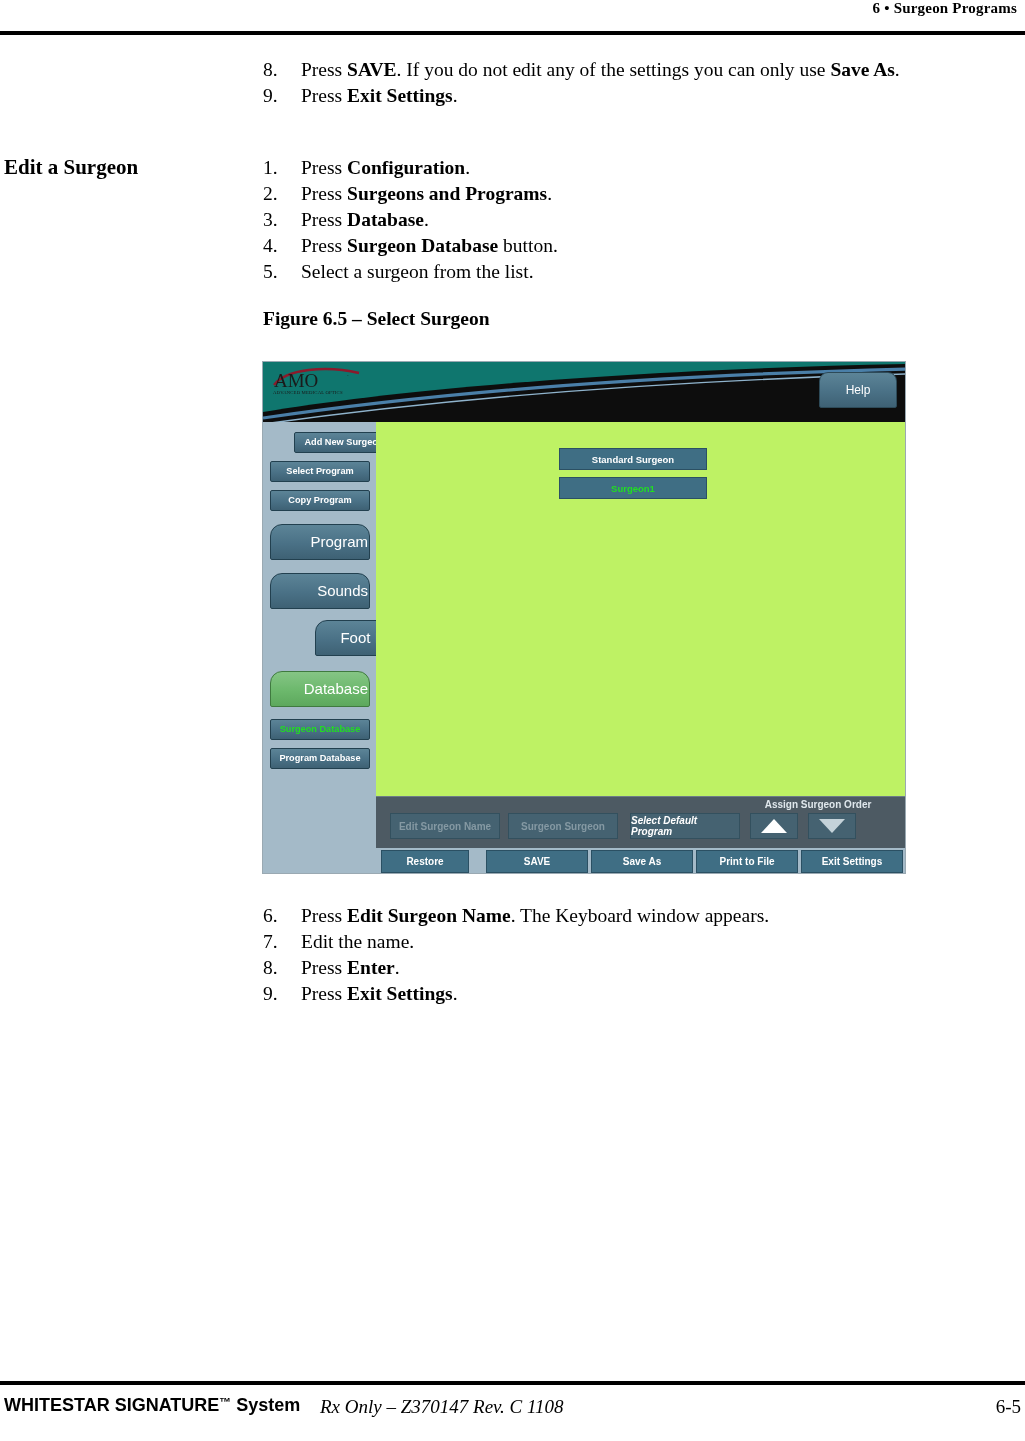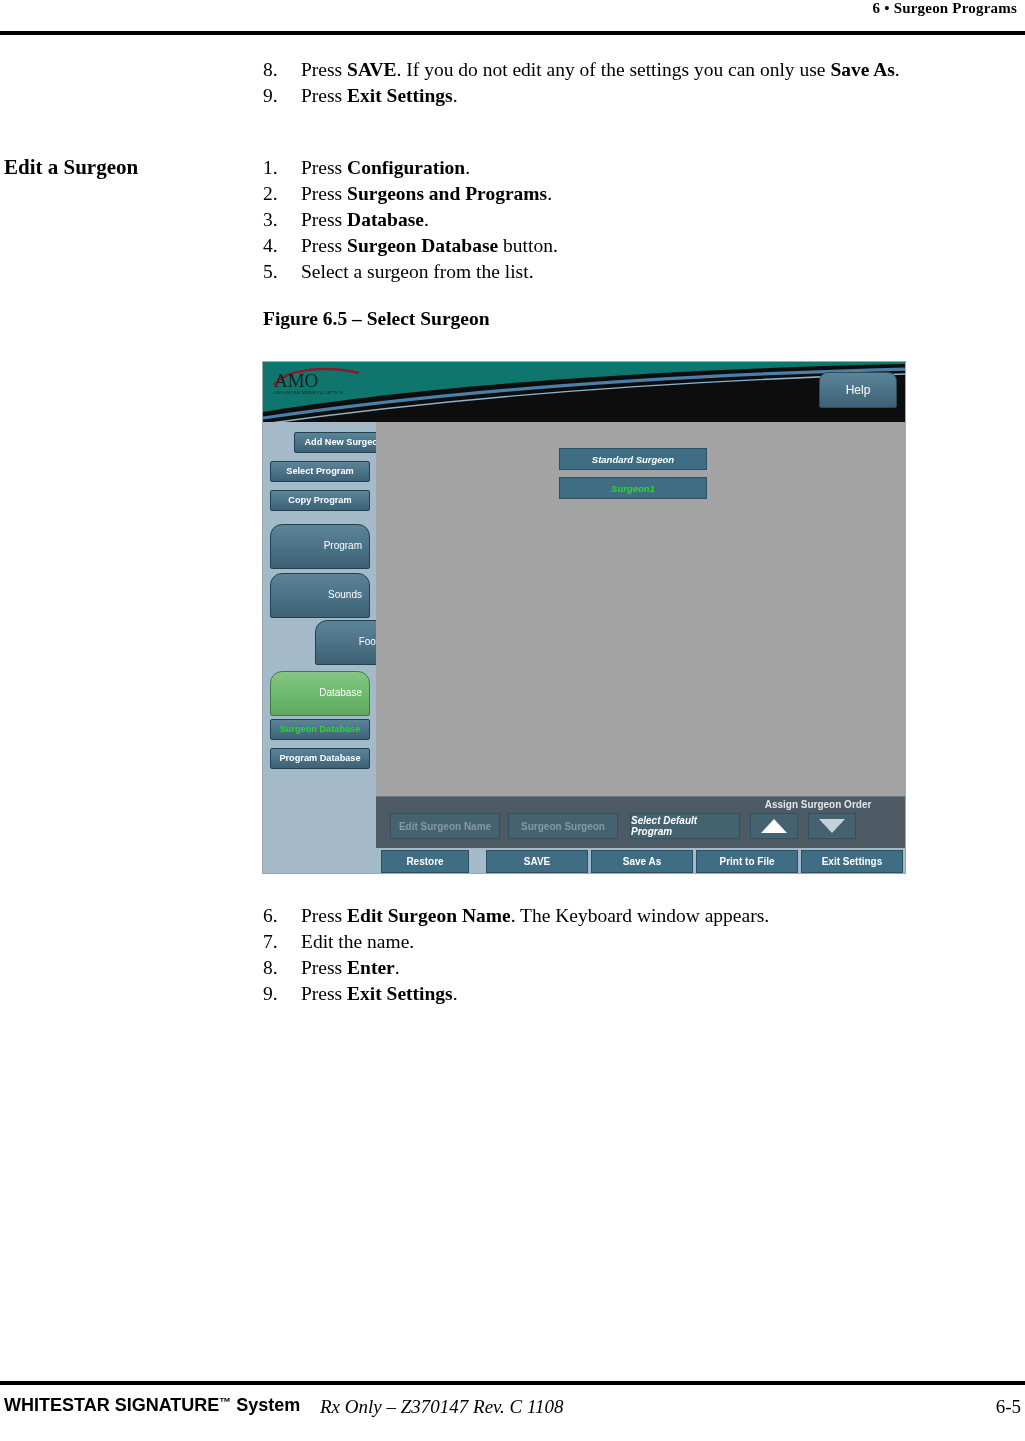--- a/index.html
+++ b/index.html
@@ -227,41 +227,40 @@
     text-align: center;
     line-height: 1.05;
   }
   .sb-btn.small {
     height: 21px;
     font-size: 9.2px;
     font-weight: bold;
     border-radius: 2px;
   }
   .sb-btn.big {
-    height: 45px;
-    font-size: 10px;
+    height: 36px;
+    font-size: 15px;
     border-radius: 12px 12px 2px 2px;
     justify-content: flex-end;
-    padding-right: 7px;
+    padding-right: 1px;
   }
   .sb-btn.green {
     background: linear-gradient(180deg,#85c585 0%,#6cb86c 55%,#5da85d 100%);
     border-color: #3f7a3f;
   }
   .sb-btn.greentext { color: #22dd22; }
 
   
   .dev-main {
     position: absolute;
     left: 113px;
     top: 60px;
     width: 531px;
     height: 453px;
-    background: #a3a3a3;
-    font-style: italic;
+    background: #bef264;
   }
   .list-btn {
     position: absolute;
     left: 183px;
     width: 148px;
     height: 22px;
     background: #3f6e84;
     border: 1px solid #2b5063;
     box-sizing: border-box;
     color: #ffffff;

